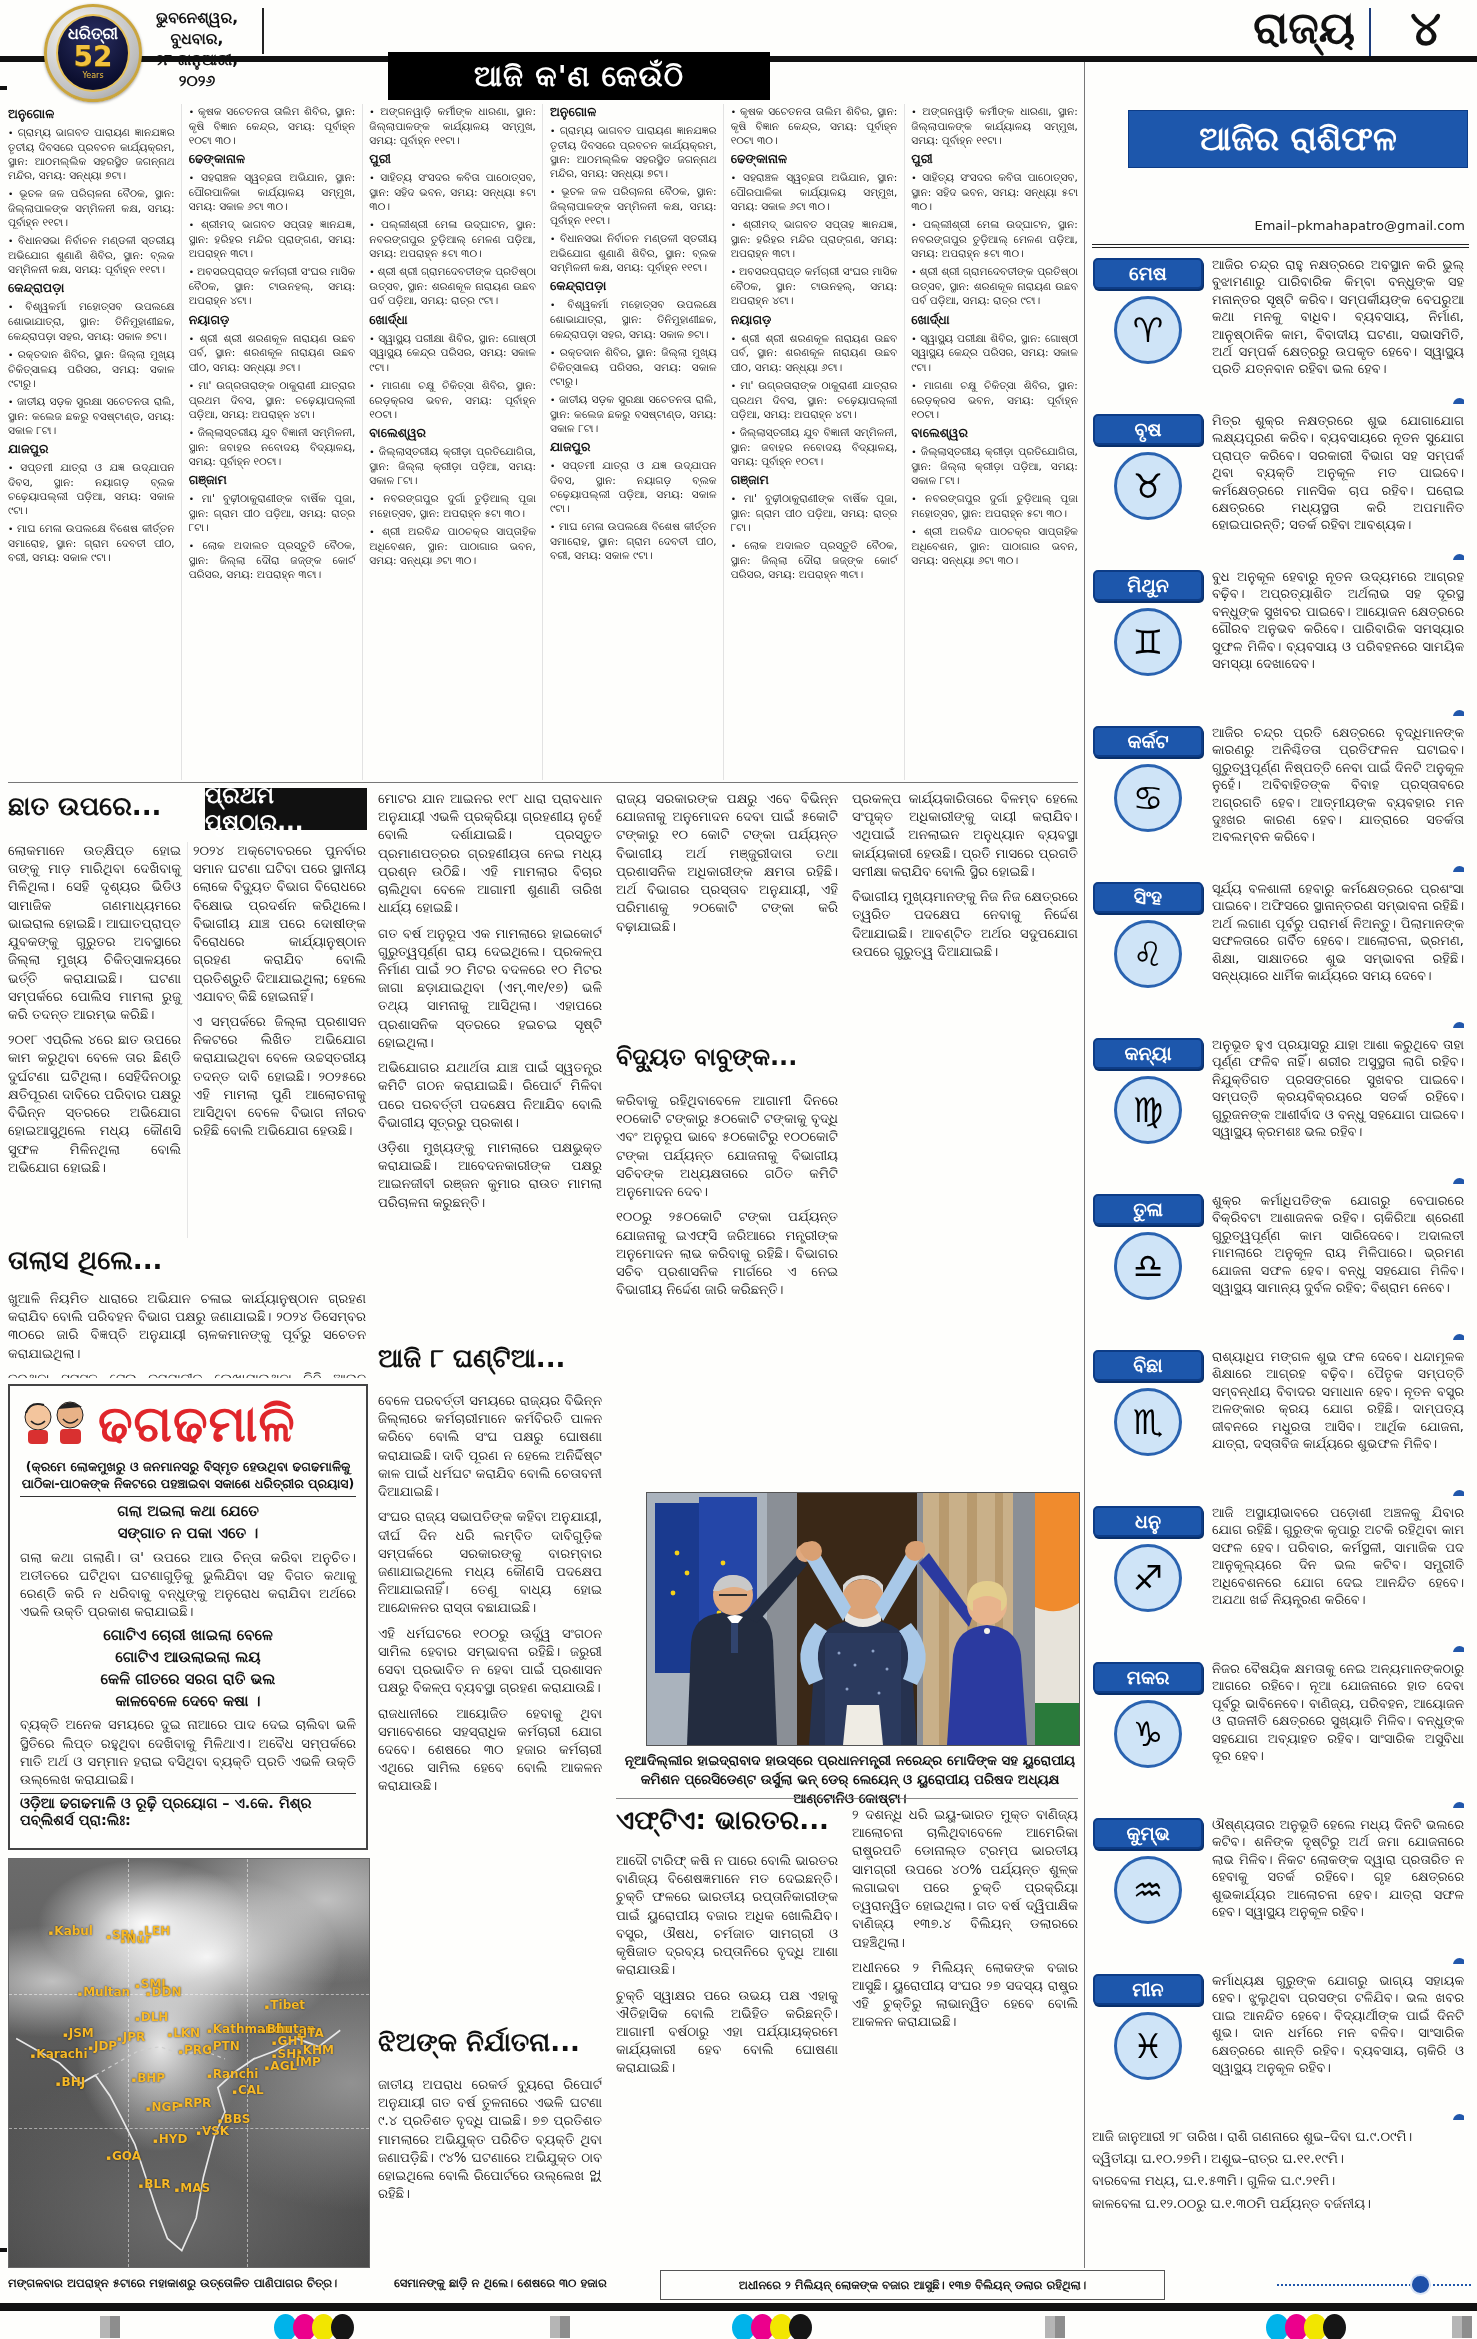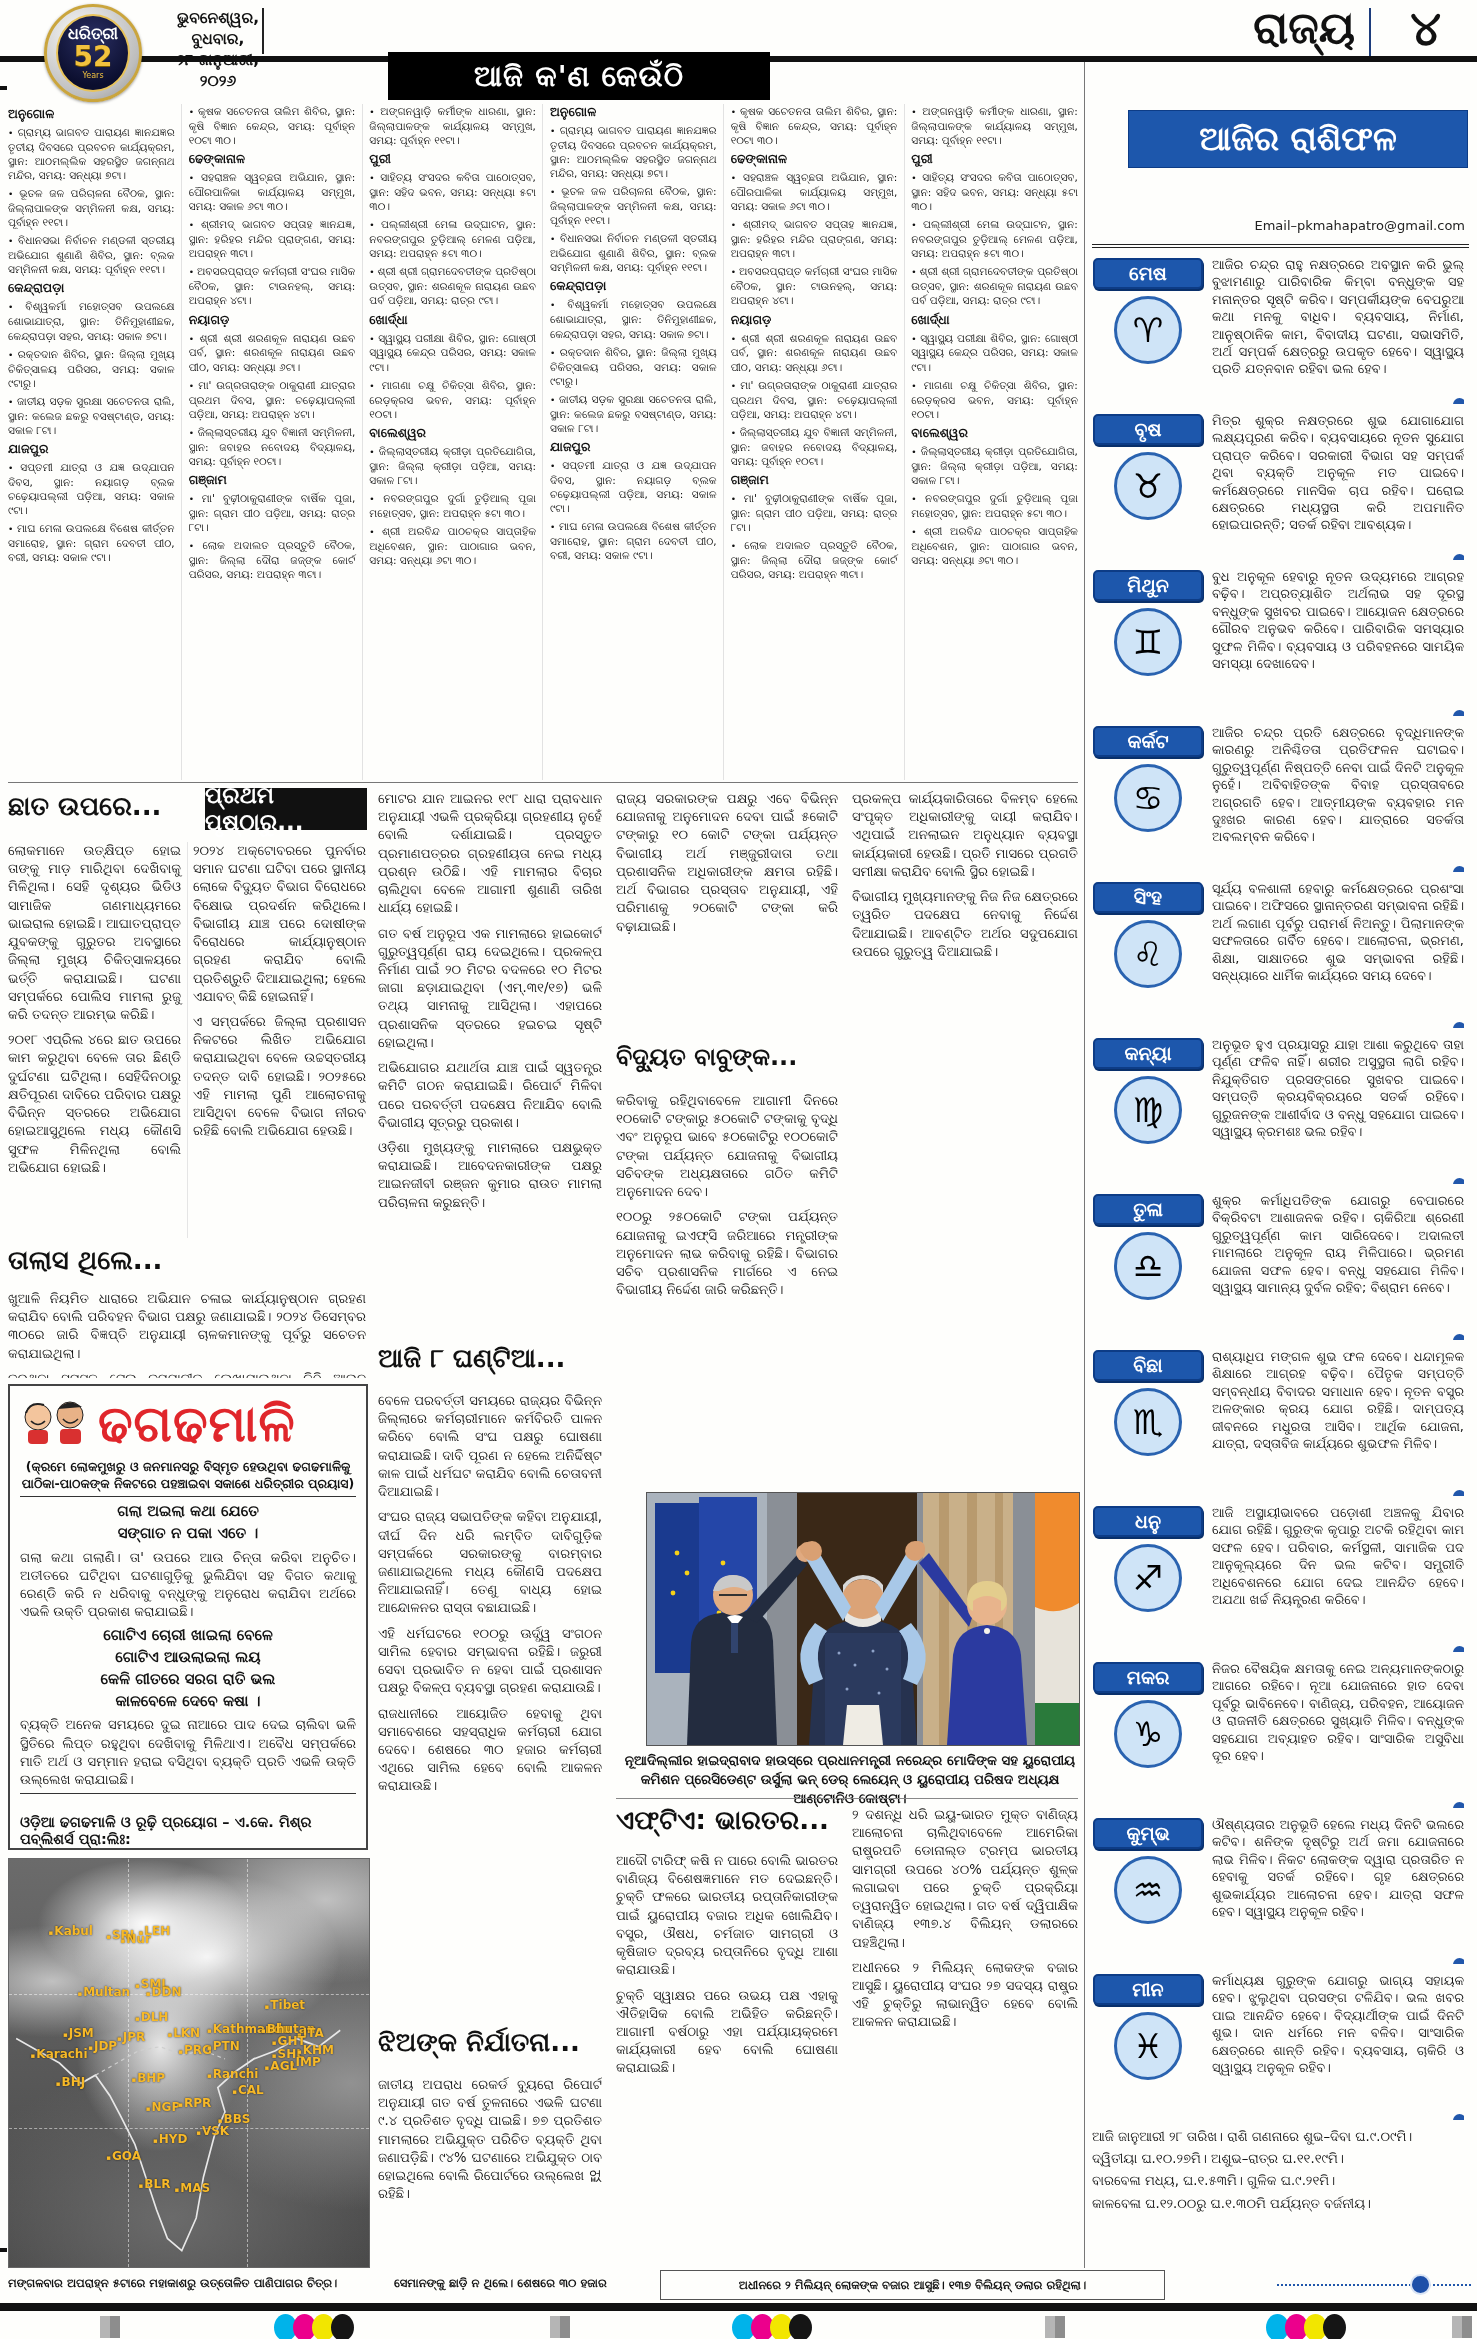--- a/index.html
+++ b/index.html
@@ -10,21 +10,21 @@
   .logo{position:absolute;left:44px;top:4px;width:92px;height:92px;border-radius:50%;
         background:radial-gradient(circle at 35% 30%,#f7f7f7,#bdbdbd 70%,#8e8e8e);
         border:3px solid #caa53d;z-index:5;box-shadow:0 1px 3px rgba(0,0,0,.4);}
   .logo-in{position:absolute;left:9px;top:7px;right:9px;bottom:7px;border-radius:50%;
         background:radial-gradient(circle at 50% 30%,#2a2f63,#0b0e2e 75%);
         display:flex;flex-direction:column;align-items:center;justify-content:center;border:2px solid #e8c35a;}
   .logo-nm{font-size:16px;color:#fff;font-weight:bold;line-height:1;}
   .logo-52{font-size:28px;font-weight:bold;color:#f2c23e;line-height:1.05;text-shadow:0 1px 0 #7a5a00;}
   .logo-yr{font-size:8px;color:#f2c23e;line-height:1;}
   .dateline{position:absolute;left:138px;top:8px;width:118px;text-align:center;font-weight:bold;
-        font-size:15.5px;line-height:1.35;padding-left:21px;}
+        font-size:15.5px;line-height:1.35;}
   .mast-vrule{position:absolute;left:262px;top:8px;width:2px;height:46px;background:#222;}
   .sec-title{position:absolute;right:122px;top:2px;font-size:44px;font-weight:bold;line-height:1.2;}
   .sec-vrule{position:absolute;right:106px;top:8px;width:2px;height:48px;background:#1d3d7c;}
   .page-no{position:absolute;right:36px;top:0px;font-size:48px;font-weight:bold;}
   .mast-rule{position:absolute;left:0;top:56px;width:1477px;height:6px;background:#111;}
   .edge-mark{position:absolute;background:#111;}
   
   .banner{position:absolute;left:388px;top:52px;width:382px;height:48px;background:#000000;color:#fff;
         display:flex;align-items:center;justify-content:center;font-size:29px;font-weight:bold;letter-spacing:1px;z-index:4;}
   .listings{position:absolute;left:8px;top:104px;width:1070px;height:676px;overflow:hidden;
@@ -43,21 +43,21 @@
   .two-col{column-count:2;column-gap:12px;column-rule:1px solid #e5e5e5;}
   
   .cartoon{position:absolute;left:8px;top:1384px;width:360px;height:466px;border:2px solid #444;
         padding:6px 10px;box-sizing:border-box;overflow:hidden;}
   .ct-head{display:flex;align-items:center;gap:6px;height:64px;}
   .ct-title{font-size:50px;font-weight:bold;color:#e0262b;line-height:1;letter-spacing:1px;}
   .ct-intro{font-size:12.6px;font-weight:bold;text-align:center;line-height:1.35;margin:2px 0 4px;}
   .ct-rule{border-top:1px solid #333;margin:4px 0;}
   .ct-verse{text-align:center;font-weight:bold;font-size:15px;line-height:1.45;margin:3px 0;}
   .ct-body{font-size:13.2px;line-height:1.38;text-align:justify;margin:4px 0;}
-  .ct-attr{font-weight:bold;font-size:14.5px;border-top:1px solid #333;padding-top:20px;margin-top:4px;}
+  .ct-attr{font-weight:bold;font-size:14.5px;border-top:1px solid #333;padding-top:1px;margin-top:4px;}
   
   .wmap{position:absolute;left:8px;top:1858px;width:360px;height:408px;overflow:hidden;border:1px solid #666;
         background:
          radial-gradient(ellipse 150px 90px at 38% 16%, rgba(255,255,255,.97), rgba(255,255,255,0) 72%),
          radial-gradient(ellipse 190px 120px at 55% 24%, rgba(255,255,255,.92), rgba(255,255,255,0) 70%),
          radial-gradient(ellipse 120px 150px at 42% 46%, rgba(250,250,250,.88), rgba(255,255,255,0) 70%),
          radial-gradient(ellipse 180px 80px at 12% 30%, rgba(225,225,225,.75), rgba(255,255,255,0) 70%),
          radial-gradient(ellipse 220px 120px at 88% 10%, rgba(215,215,215,.8), rgba(255,255,255,0) 70%),
          radial-gradient(ellipse 260px 180px at 95% 55%, rgba(160,160,160,.8), rgba(160,160,160,0) 70%),
          radial-gradient(ellipse 300px 200px at 45% 88%, rgba(110,110,110,.9), rgba(110,110,110,0) 75%),

